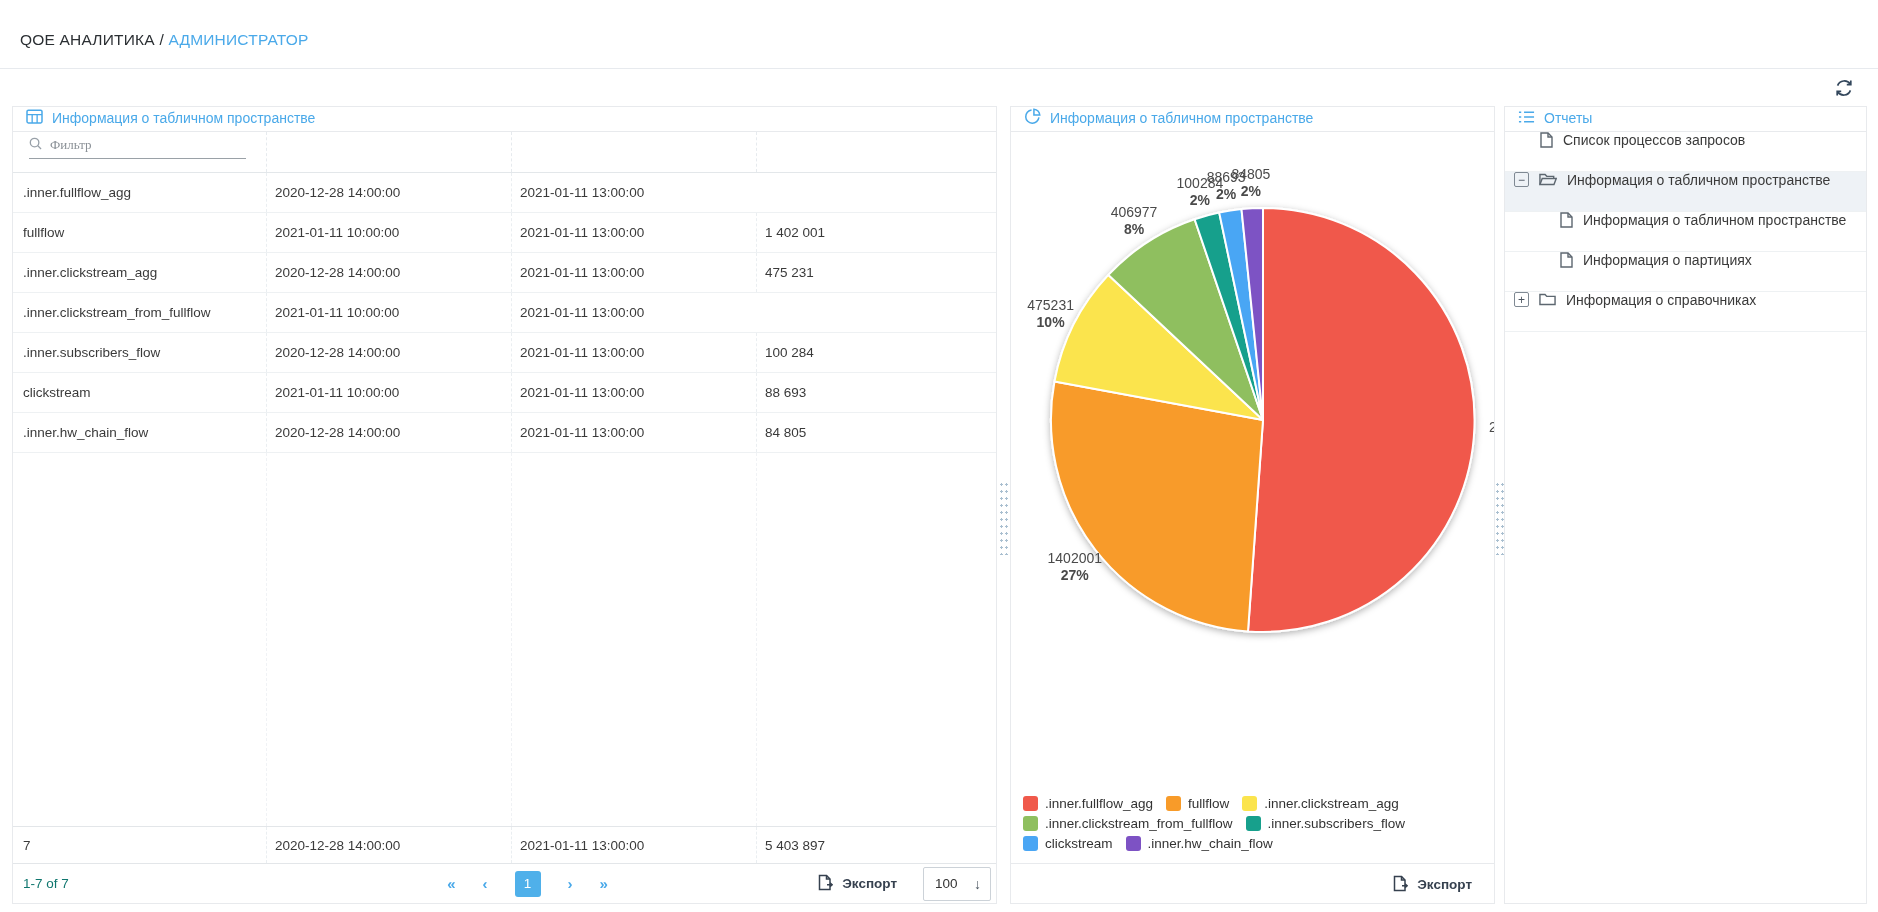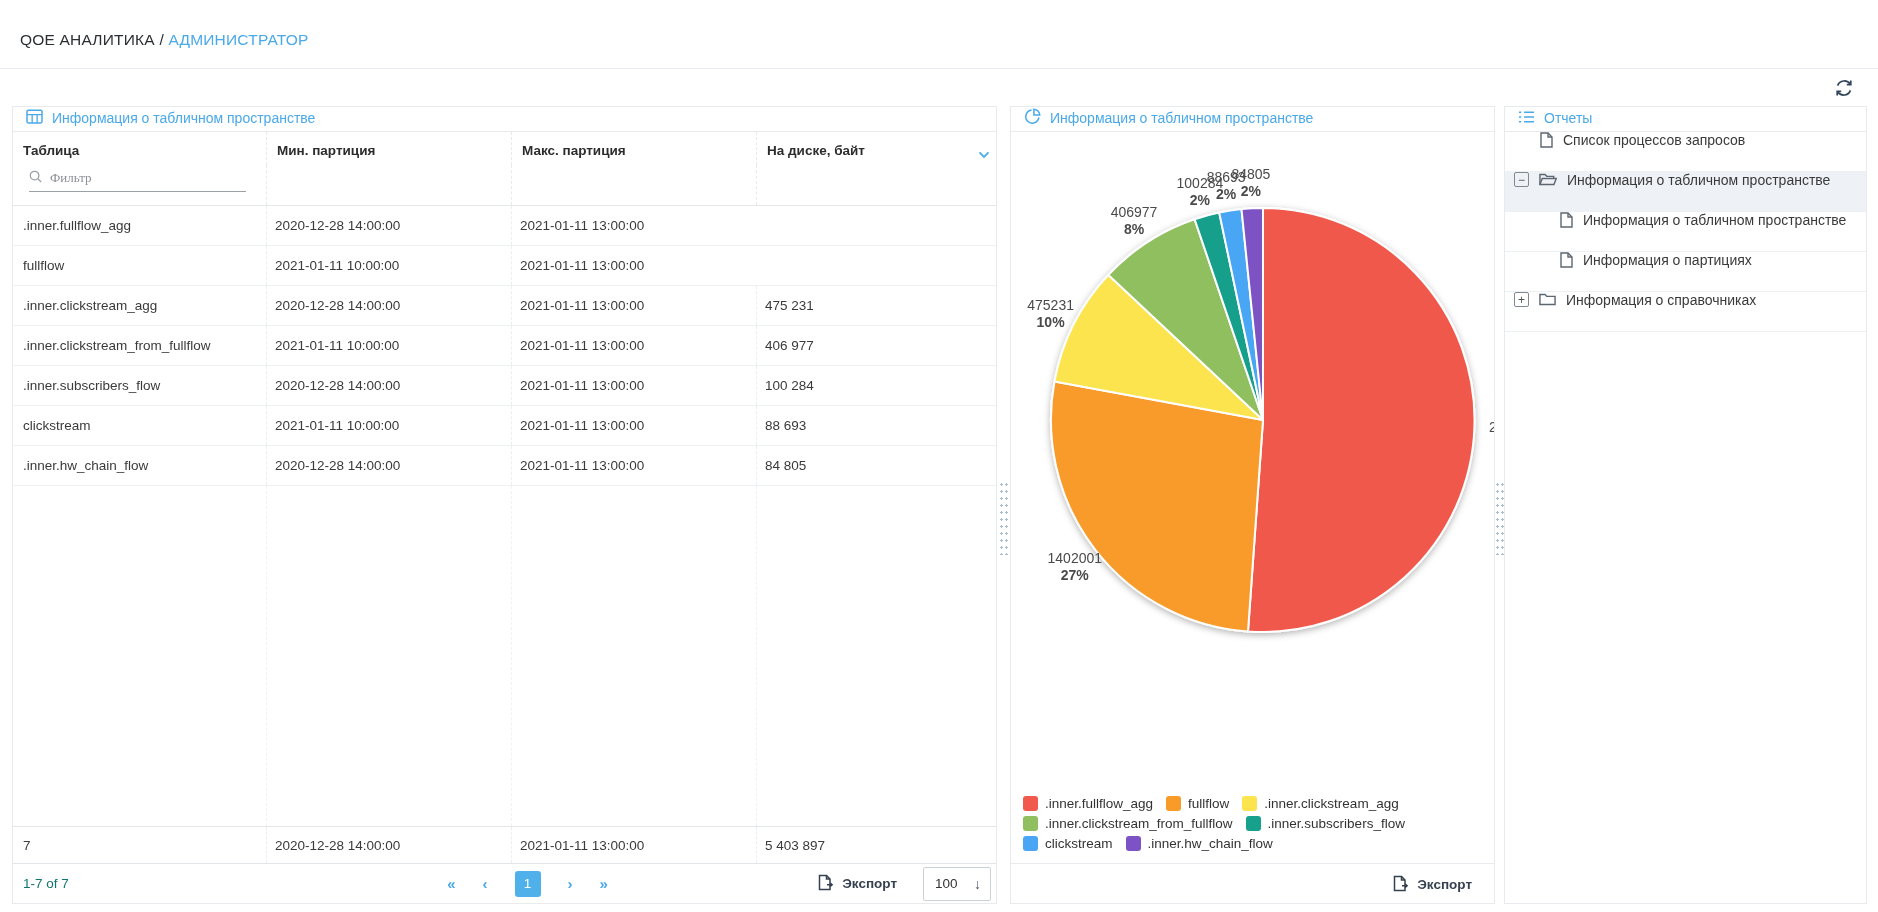--- a/index.html
+++ b/index.html
@@ -113,33 +113,20 @@
       <span>
         <svg width="17" height="15" viewBox="0 0 18 16">
           <rect x="1" y="1.2" width="16" height="13.6" rx="1.5" fill="none" stroke="#4aa9e9" stroke-width="1.6"></rect>
           <path d="M1 6 H17 M6.5 6 V14.8 M11.8 6 V14.8" fill="none" stroke="#4aa9e9" stroke-width="1.4"></path>
         </svg>
       </span>
       <span>Информация о табличном пространстве</span>
     </div>
 
     <div class="thead-wrap">
-      <div class="hrow">
-        <div class="hcell">Таблица</div>
-        <div class="hcell">Мин. партиция</div>
-        <div class="hcell">Макс. партиция</div>
-        <div class="hcell sorted">
-          <span>На диске, байт</span>
-          <span style="margin-top:4px;">
-            <svg width="12" height="8" viewBox="0 0 12 8">
-                <path d="M1.5 1.4 L6 5.9 L10.5 1.4" fill="none" stroke="#4fb0e8" stroke-width="2"></path>
-              </svg>
-          </span>
-        </div>
-      </div>
       <div class="frow">
         <div class="fcell">
           <div class="filter-box">
             <span>
               <svg width="13" height="13" viewBox="0 0 14 14">
                 <circle cx="6" cy="6" r="4.6" fill="none" stroke="#98a0a8" stroke-width="1.4"></circle>
                 <path d="M9.5 9.5 L13 13" stroke="#98a0a8" stroke-width="1.4"></path>
               </svg>
             </span>
             <input type="text" placeholder="Фильтр" style="">
@@ -154,32 +141,32 @@
     <div>
         <div class="trow">
     <div class="tcell">.inner.fullflow_agg</div>
     <div class="tcell">2020-12-28 14:00:00</div>
     <div class="tcell">2021-01-11 13:00:00</div>
   </div>
         <div class="trow">
     <div class="tcell">fullflow</div>
     <div class="tcell">2021-01-11 10:00:00</div>
     <div class="tcell">2021-01-11 13:00:00</div>
+    <div class="tcell">1 402 001</div>
   </div>
         <div class="trow">
     <div class="tcell">.inner.clickstream_agg</div>
     <div class="tcell">2020-12-28 14:00:00</div>
     <div class="tcell">2021-01-11 13:00:00</div>
     <div class="tcell">475 231</div>
   </div>
         <div class="trow">
     <div class="tcell">.inner.clickstream_from_fullflow</div>
     <div class="tcell">2021-01-11 10:00:00</div>
     <div class="tcell">2021-01-11 13:00:00</div>
-    <div class="tcell">406 977</div>
   </div>
         <div class="trow">
     <div class="tcell">.inner.subscribers_flow</div>
     <div class="tcell">2020-12-28 14:00:00</div>
     <div class="tcell">2021-01-11 13:00:00</div>
     <div class="tcell">100 284</div>
   </div>
         <div class="trow">
     <div class="tcell">clickstream</div>
     <div class="tcell">2021-01-11 10:00:00</div>

